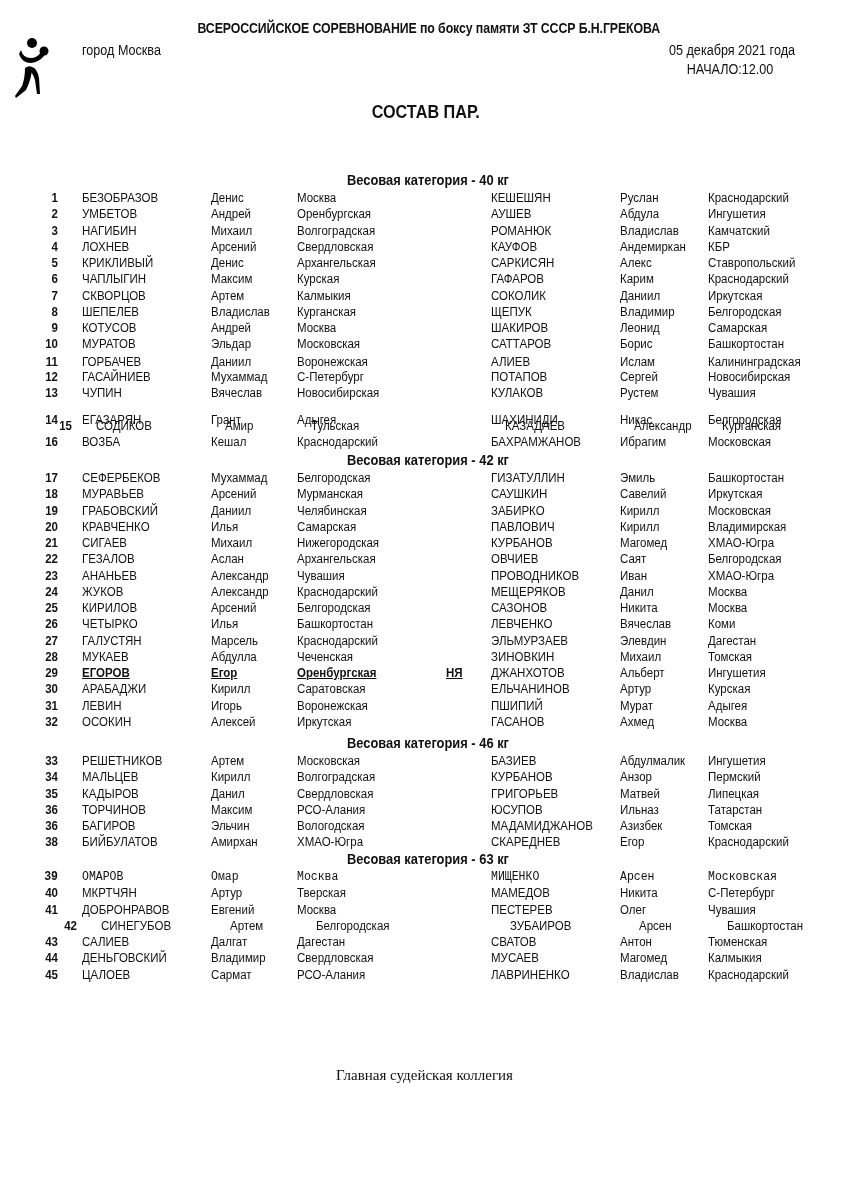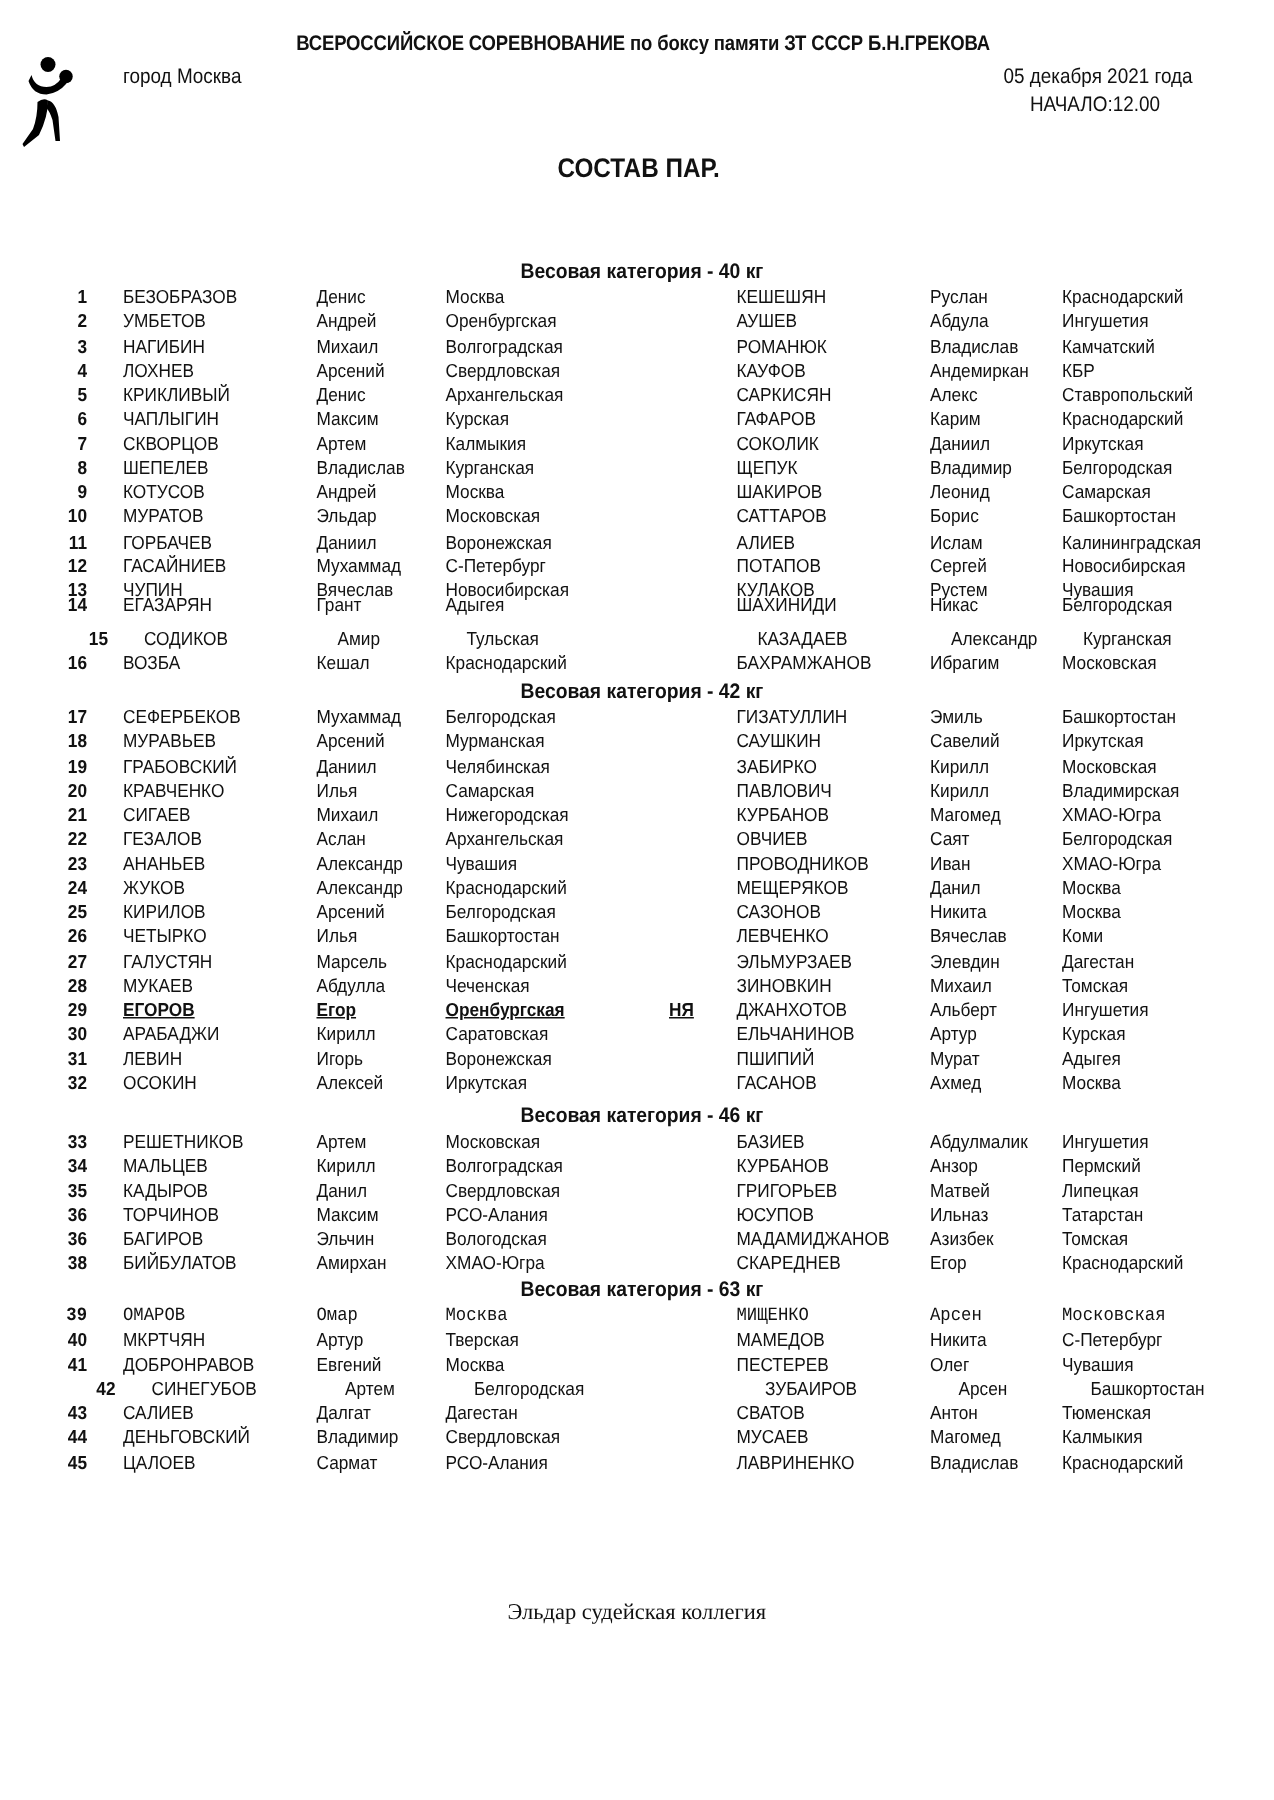--- a/index.html
+++ b/index.html
@@ -168,21 +168,21 @@
     <div class="row" style="top: 385px; padding-left: 48px;">
       <span class="num">13</span>
       <span class="c1">ЧУПИН</span>
       <span class="c2">Вячеслав</span>
       <span class="c3">Новосибирская</span>
       <span class="c4"></span>
       <span class="c5">КУЛАКОВ</span>
       <span class="c6">Рустем</span>
       <span class="c7">Чувашия</span>
     </div>
-    <div class="row" style="top: 395px;">
+    <div class="row" style="top: 412px;">
       <span class="num">14</span>
       <span class="c1">ЕГАЗАРЯН</span>
       <span class="c2">Грант</span>
       <span class="c3">Адыгея</span>
       <span class="c4"></span>
       <span class="c5">ШАХИНИДИ</span>
       <span class="c6">Никас</span>
       <span class="c7">Белгородская</span>
     </div>
     <div class="row" style="top: 417.5px; margin-left: 14px;">
@@ -499,13 +499,13 @@
       <span class="c1">ЦАЛОЕВ</span>
       <span class="c2">Сармат</span>
       <span class="c3">РСО-Алания</span>
       <span class="c4"></span>
       <span class="c5">ЛАВРИНЕНКО</span>
       <span class="c6">Владислав</span>
       <span class="c7">Краснодарский</span>
     </div>
   </div>
 
-<div class="abs footer">Эльдар судейская коллегия</div>
+<div class="abs footer">Главная судейская коллегия</div>
 
 </body></html>

